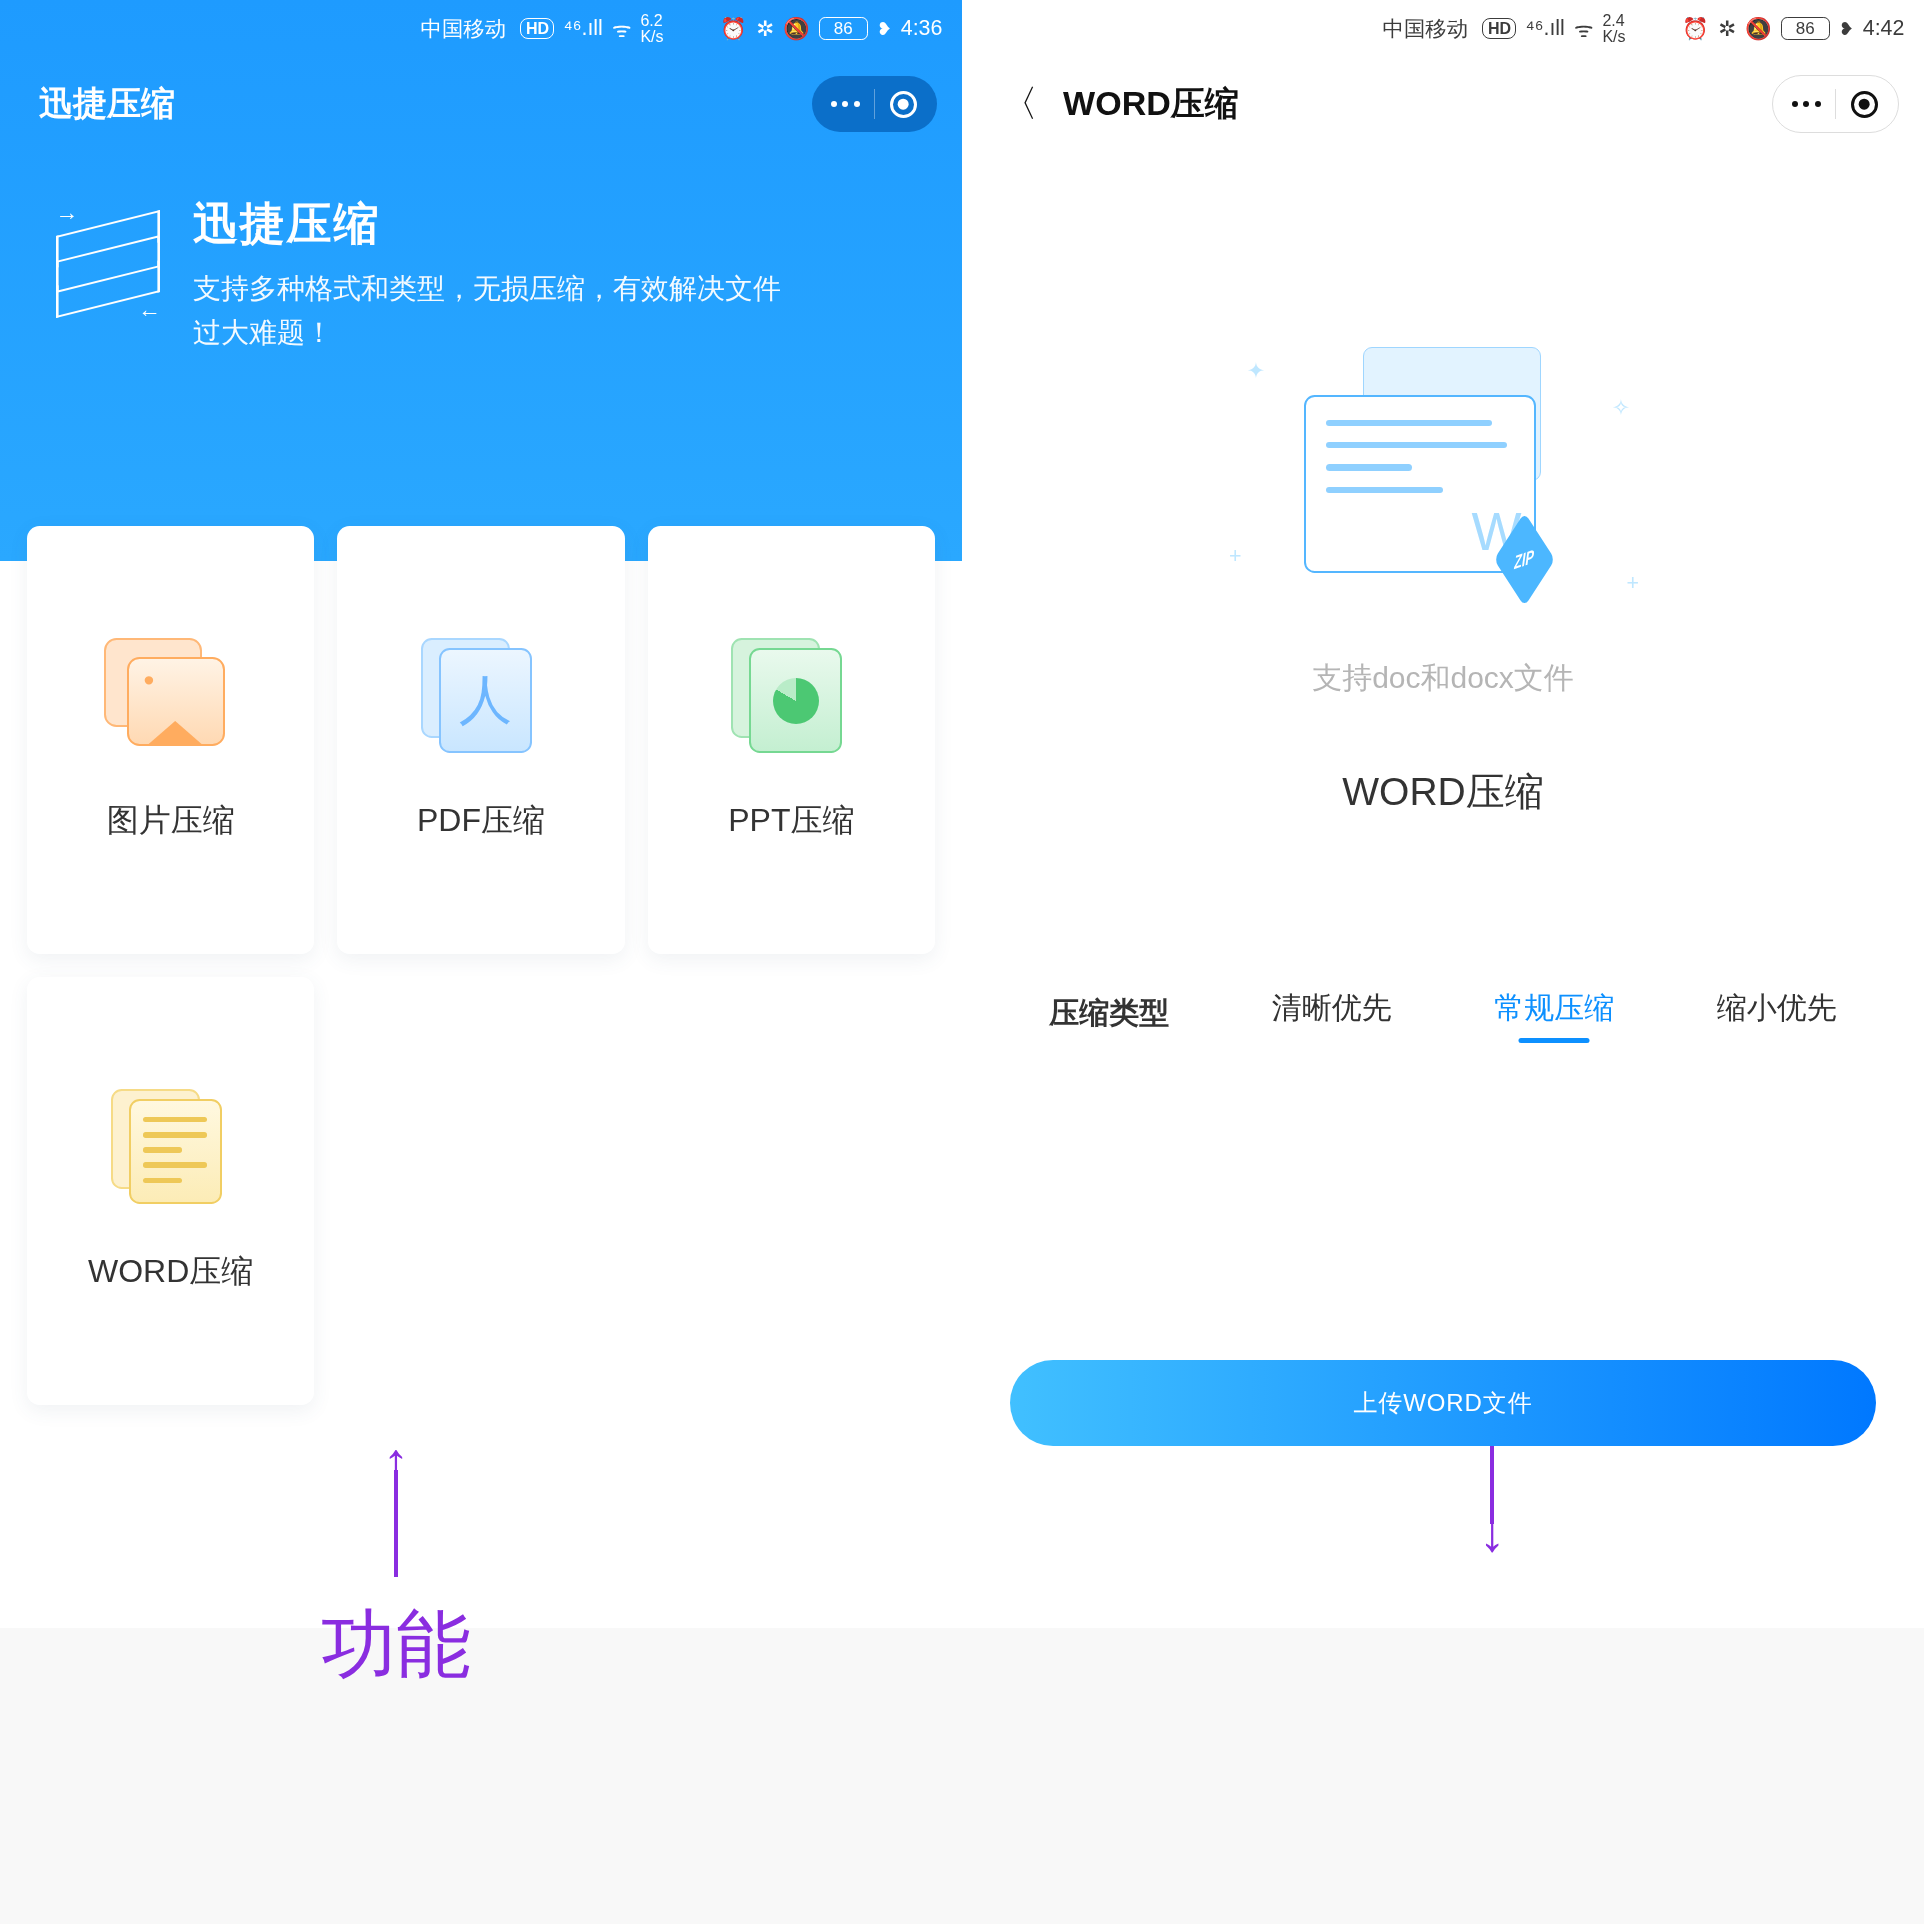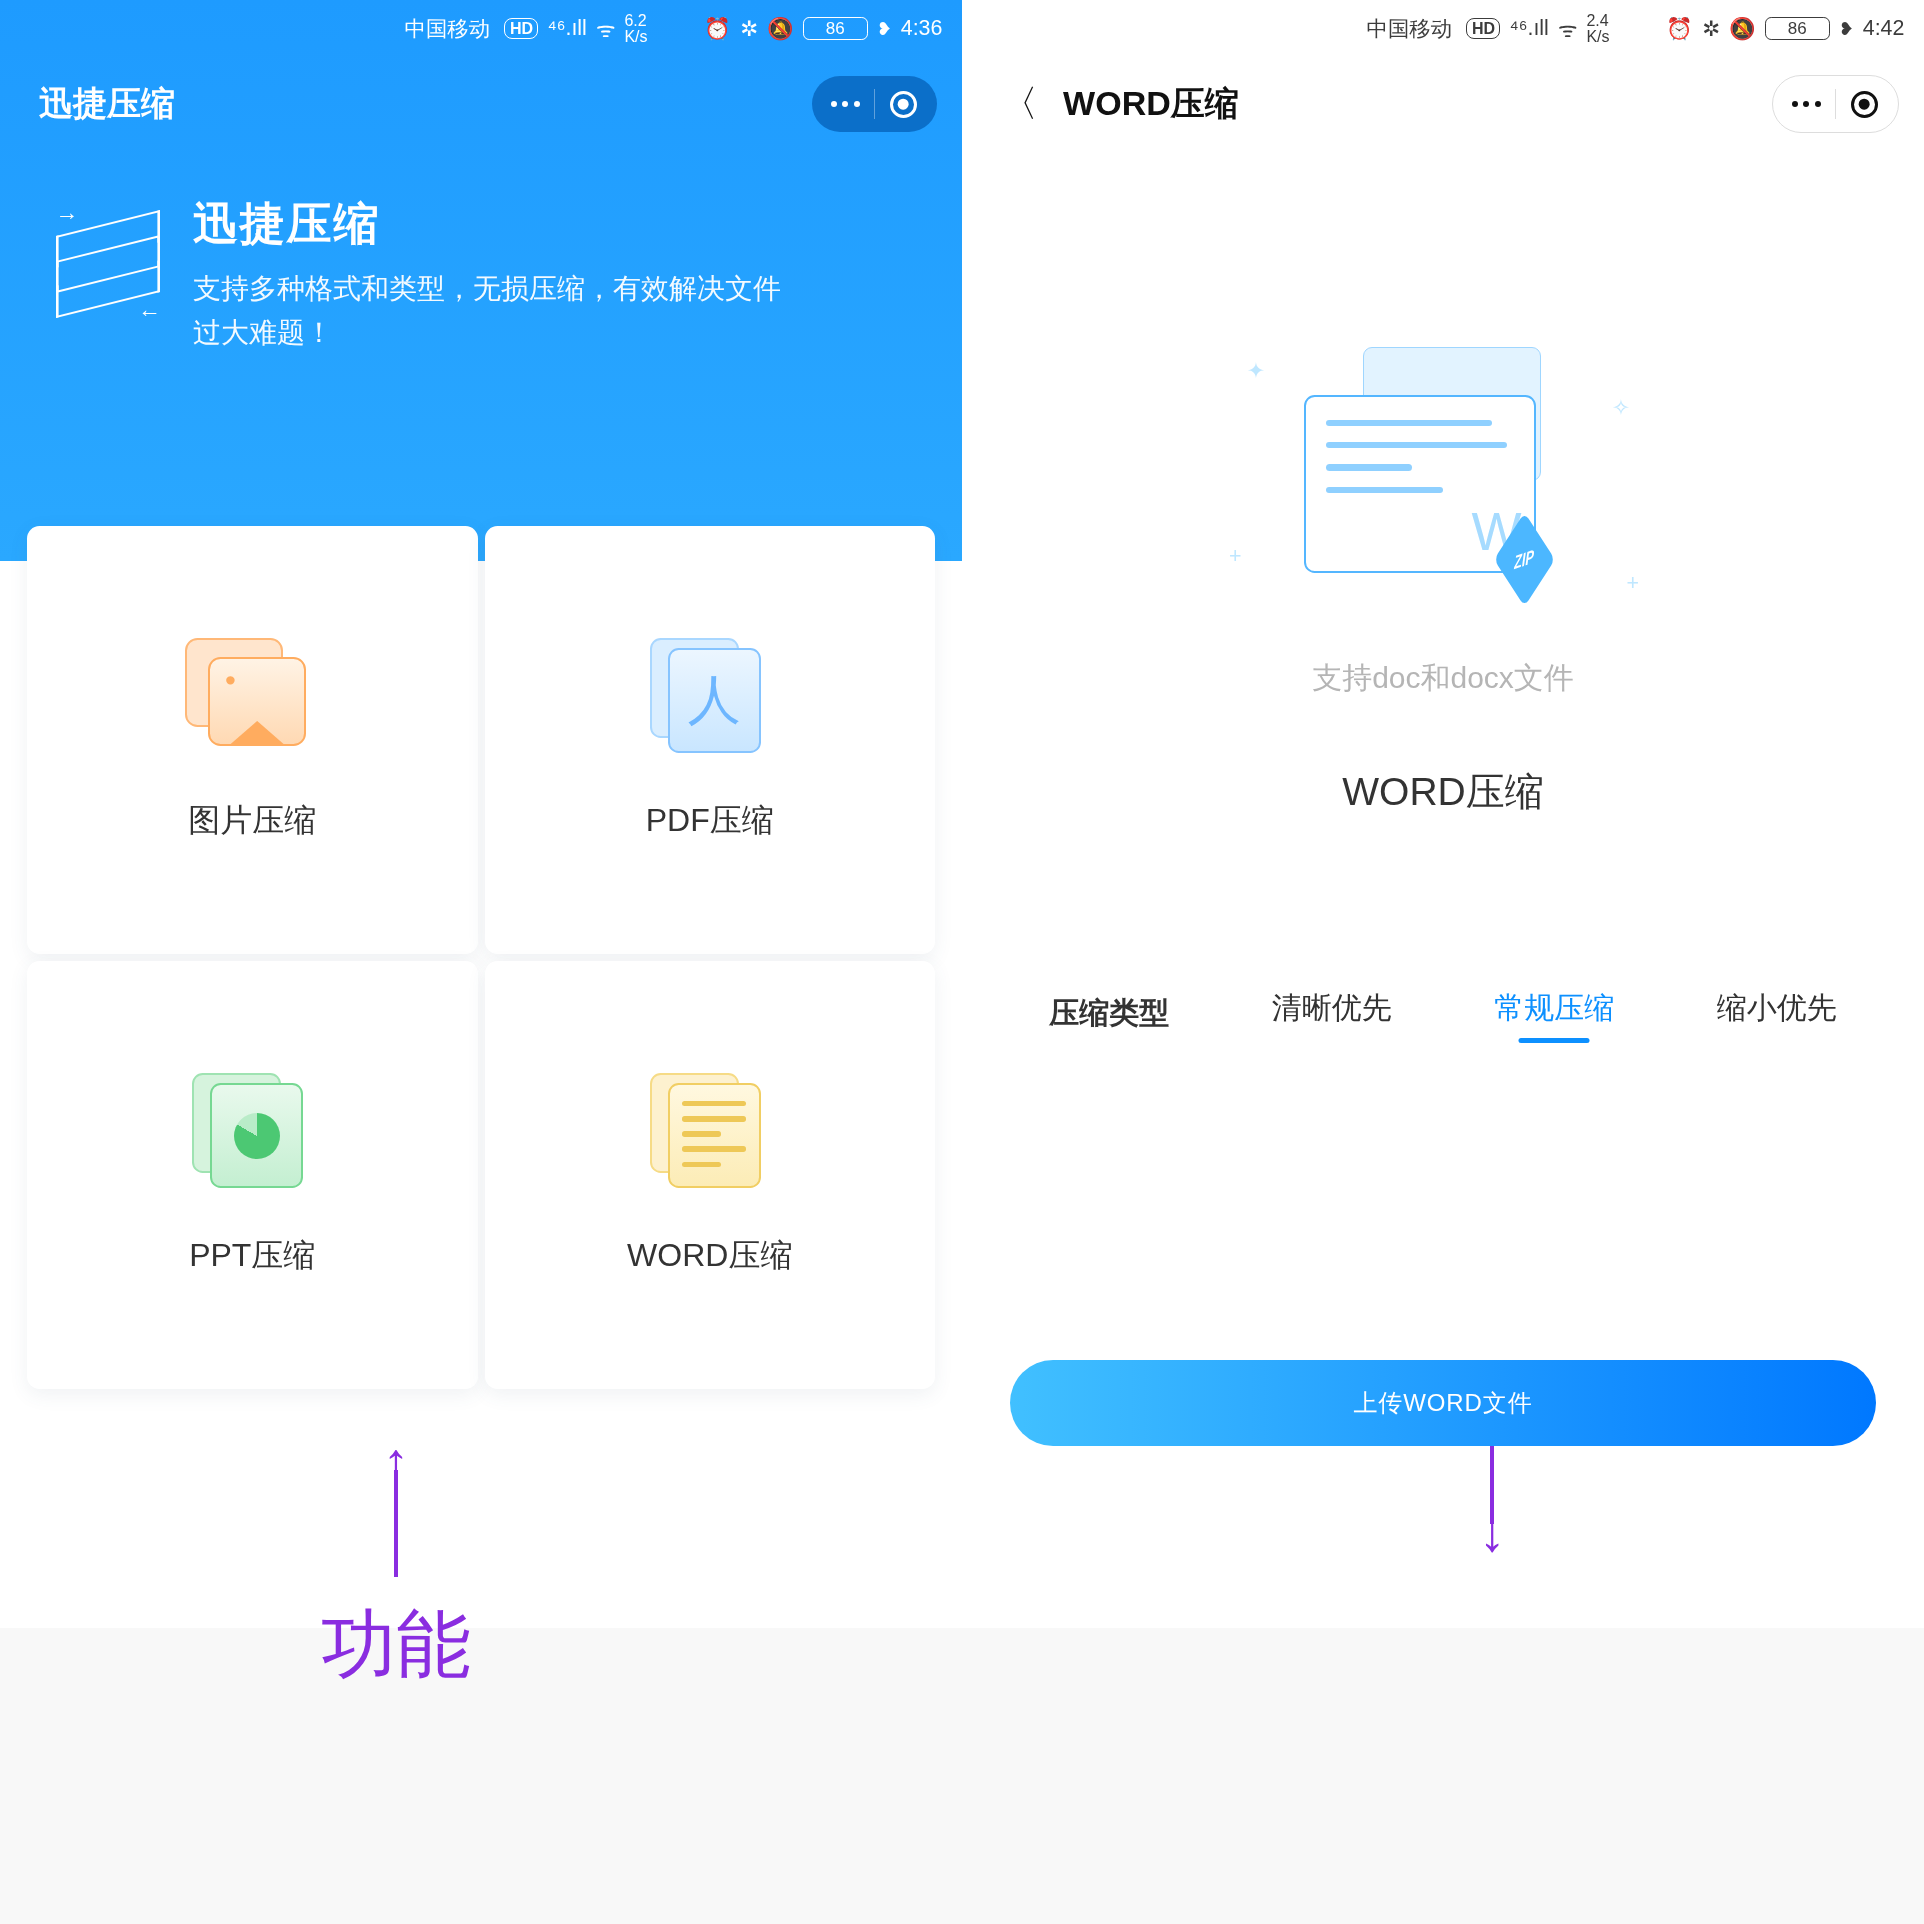--- a/index.html
+++ b/index.html
@@ -43,21 +43,21 @@
       padding: 0 4.5px;
       font-size: 16px;
       font-weight: 700;
       line-height: 19.6px;
     }
     .sb-ks { font-size: 16px; line-height: 1; text-align: left; }
     .sb-gap { width: 39px; }
     .sb-batt {
       border: 1.8px solid currentColor;
       border-radius: 6.2px;
-      padding: 0 22px;
+      padding: 0 14px;
       font-size: 17px;
       line-height: 21.4px;
     }
     .sb-leaf::before { content: "❥"; font-size: 18px; }
 
     .titlebar {
       height: 94px;
       display: flex;
       align-items: center;
       padding: 0 25px 0 39px;
@@ -107,22 +107,22 @@
     .arrow-r, .arrow-l { position: absolute; color: #fff; font-size: 23px; }
     .arrow-r { top: -3.6px; left: 5.3px; }
     .arrow-l { bottom: -3.6px; right: 5.3px; }
     .hero-txt h2 { font-size: 45px; font-weight: 800; margin-bottom: 12.5px; letter-spacing: 1.8px; }
     .hero-txt p  { font-size: 28px; line-height: 1.6; opacity: .95; max-width: 606px; }
 
     .feature-grid {
       position: absolute;
       top: 526px; left: 27px; right: 27px;
       display: grid;
-      grid-template-columns: 1fr 1fr;
-      gap: 7px;
+      grid-template-columns: 1fr 1fr 1fr;
+      gap: 23px;
     }
     .card {
       background: #fff;
       border-radius: 12.5px;
       box-shadow: 0 5.3px 19.6px rgba(70,90,120,.08);
       height: 428px;
       display: flex;
       flex-direction: column;
       align-items: center;
       justify-content: center;

